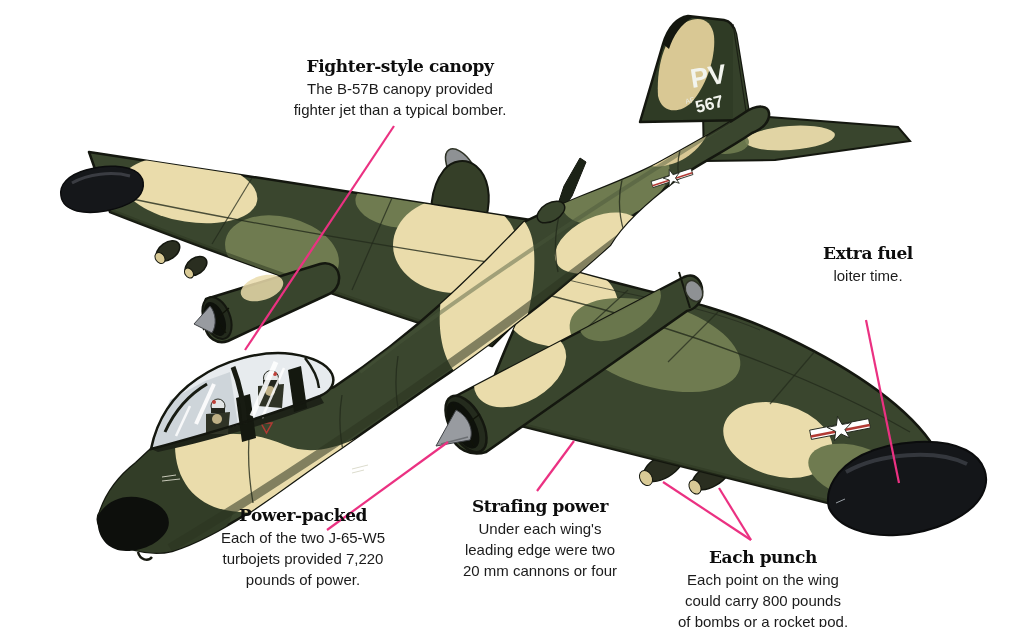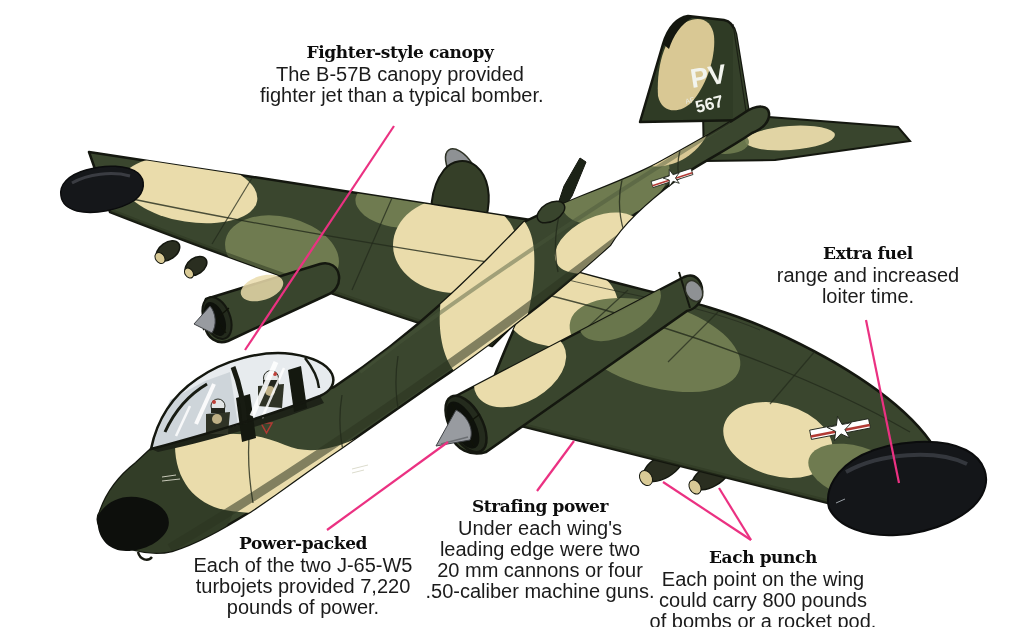--- a/index.html
+++ b/index.html
@@ -2,21 +2,21 @@
 <html><head>
 <meta charset="utf-8">
 <style>
   html,body{margin:0;padding:0;background:#fff;}
   .stage{position:relative;width:1024px;height:627px;background:#ffffff;overflow:hidden;
          font-family:"Liberation Sans",sans-serif;}
   .art{position:absolute;left:0;top:0;width:1024px;height:627px;}
   .note{position:absolute;text-align:center;}
   .note-title{font-family:"DejaVu Serif",serif;font-weight:bold;font-size:17px;
               letter-spacing:-0.4px;color:#0d0d0d;margin-bottom:2px;white-space:nowrap;}
-  .note-line{font-size:20px;line-height:21px;color:#1b1b1b;white-space:nowrap;}
+  .note-line{font-size:15px;line-height:21px;color:#1b1b1b;white-space:nowrap;}
 </style>
 </head>
 <body>
 
 <div class="stage">
 
 <svg class="art" viewBox="0 0 1024 627">
   <defs>
     <clipPath id="clip-lw">
       <path d="M 89,152 C 240,174 420,204 544,222 L 566,272 L 492,346 C 380,312 220,255 110,212 Z"></path>
@@ -203,45 +203,43 @@
   <g stroke="#EB3182" stroke-width="2.2">
     <line x1="394" y1="126" x2="245" y2="350"></line>
     <line x1="866" y1="320" x2="899" y2="483"></line>
     <line x1="327" y1="530" x2="448" y2="442"></line>
     <line x1="537" y1="491" x2="574" y2="441"></line>
     <line x1="663" y1="482" x2="751" y2="540"></line>
     <line x1="719" y1="488" x2="751" y2="540"></line>
   </g>
 </svg>
 
-<div class="note" style="left:260px;top:42px;width:280px">
+<div class="note" style="left:260px;top:56px;width:280px">
   <div class="note-title">Fighter-style canopy</div>
   <div class="note-line">The B-57B canopy provided</div>
   <div class="note-line">fighter jet than a typical bomber.</div>
 </div>
 
 <div class="note" style="left:768px;top:243px;width:200px">
   <div class="note-title">Extra fuel</div>
-  <div class="note-line">range and increased</div>
   <div class="note-line">loiter time.</div>
 </div>
 
-<div class="note" style="left:183px;top:533px;width:240px">
+<div class="note" style="left:183px;top:505px;width:240px">
   <div class="note-title">Power-packed</div>
   <div class="note-line">Each of the two J-65-W5</div>
   <div class="note-line">turbojets provided 7,220</div>
   <div class="note-line">pounds of power.</div>
 </div>
 
 <div class="note" style="left:420px;top:496px;width:240px">
   <div class="note-title">Strafing power</div>
   <div class="note-line">Under each wing's</div>
   <div class="note-line">leading edge were two</div>
   <div class="note-line">20 mm cannons or four</div>
-  <div class="note-line">.50-caliber machine guns.</div>
 </div>
 
 <div class="note" style="left:642px;top:547px;width:242px">
   <div class="note-title">Each punch</div>
   <div class="note-line">Each point on the wing</div>
   <div class="note-line">could carry 800 pounds</div>
   <div class="note-line">of bombs or a rocket pod.</div>
 </div>
 
 </div>

